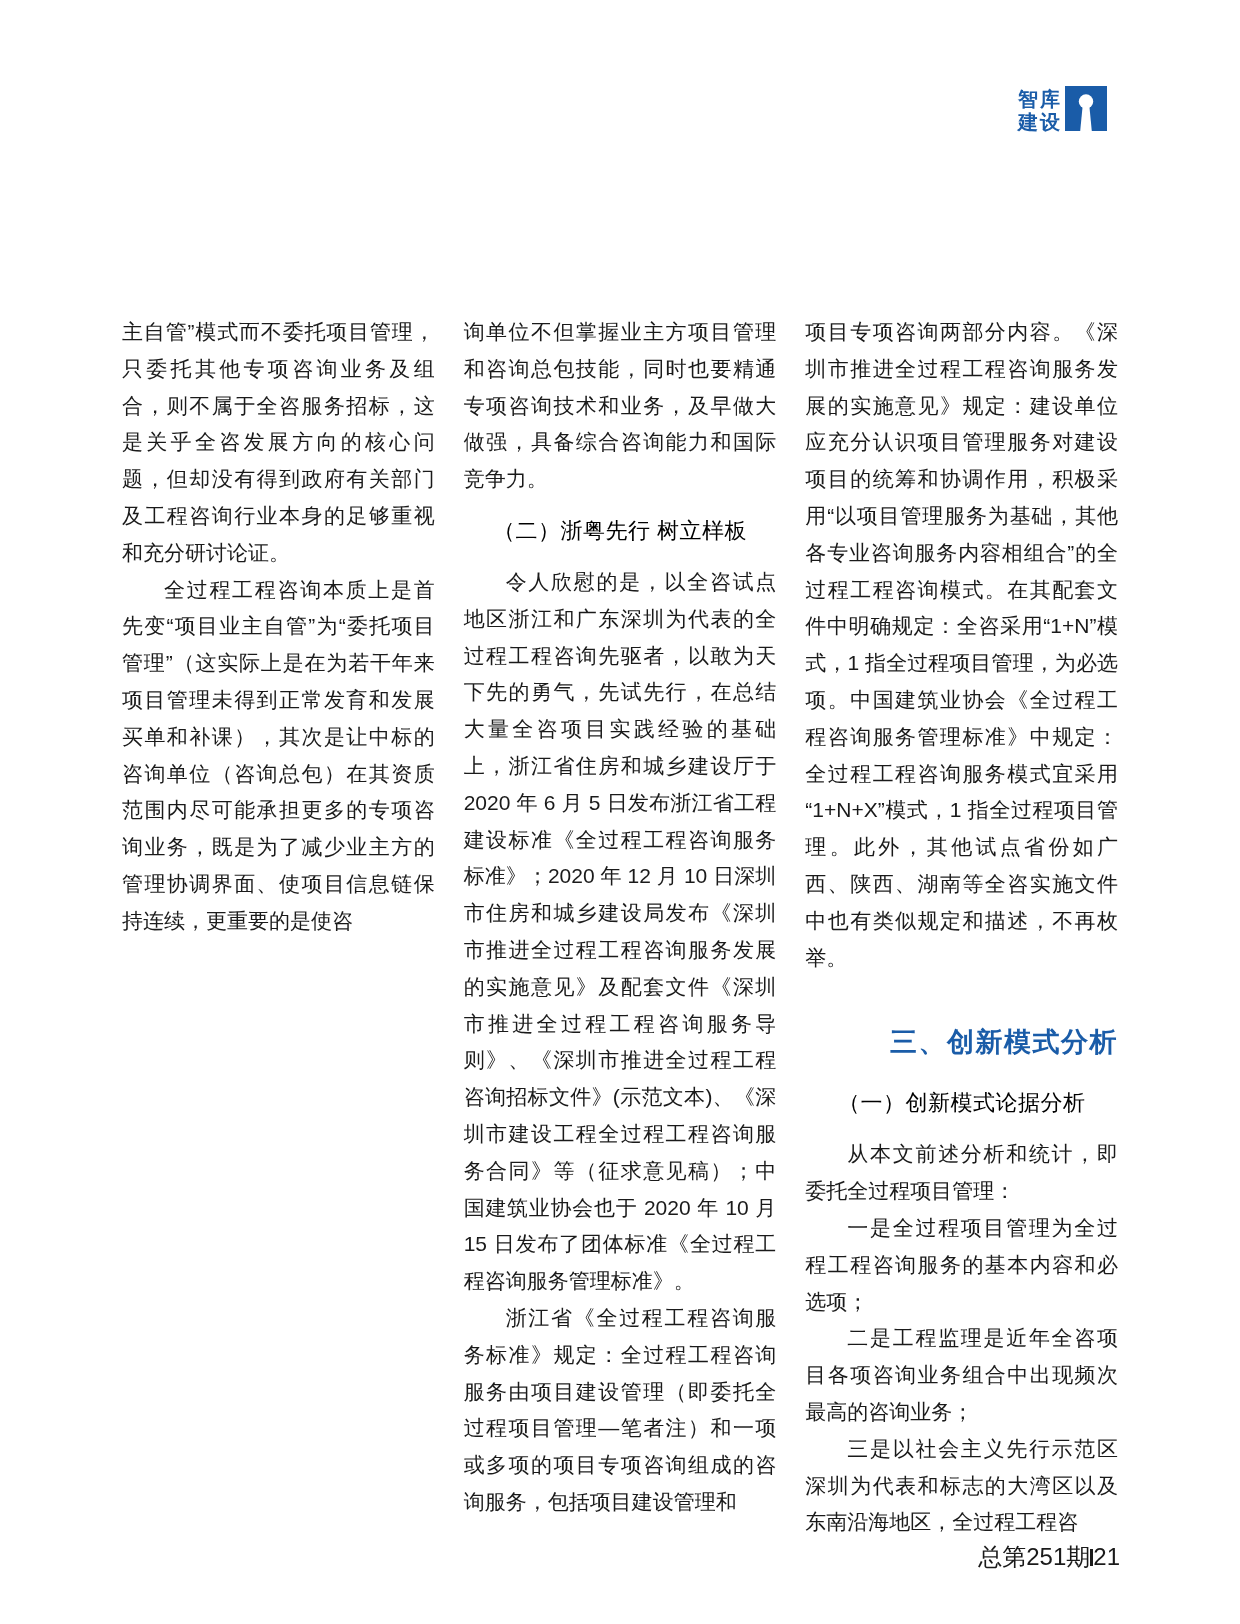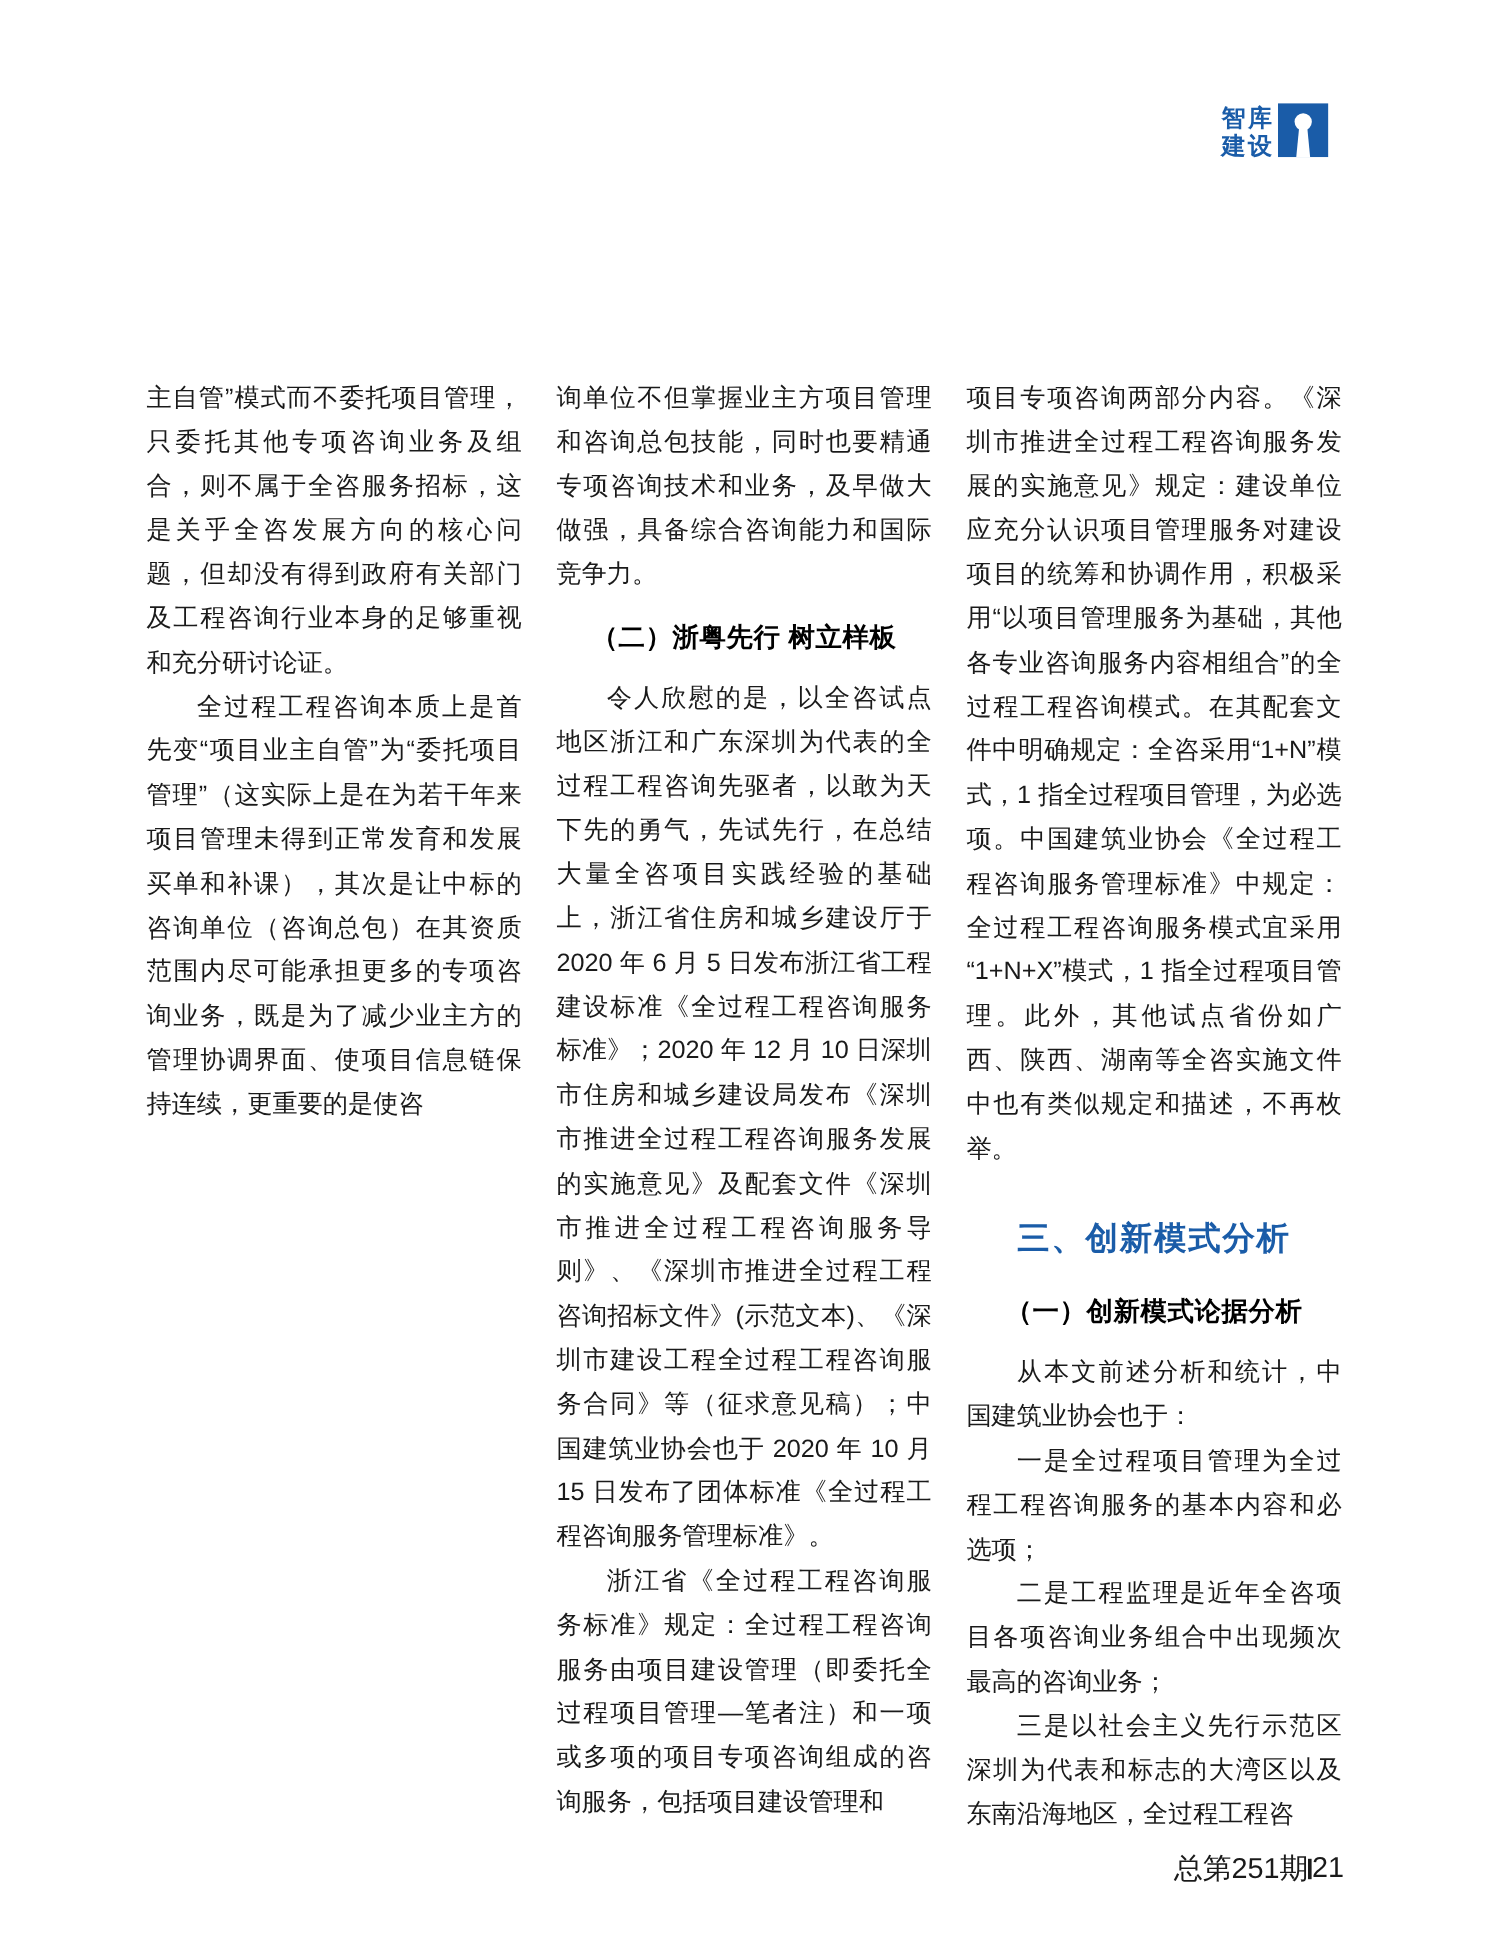--- a/index.html
+++ b/index.html
@@ -30,28 +30,28 @@
     display: flex; gap: 29px;
   }
   .col { flex: 1 1 0; min-width: 0; }
   .para {
     font-size: 21px; line-height: 36.8px;
     text-align: justify; text-justify: inter-ideograph;
     margin: 0; color: var(--ink);
   }
   .para.indent { text-indent: 2em; }
   .subhead {
-    font-size: 22px; font-weight: 700; color: #000;
+    font-size: 22px; font-weight: 400; color: #000;
     text-align: center; margin: 15px 0 15px; line-height: 36px;
     letter-spacing: 0.5px;
   }
   .sechead {
     font-size: 27px; font-weight: 700; color: var(--accent);
-    margin: 38px 0 25px; line-height: 36px; letter-spacing: 1.5px;
-    text-align: center;
+    margin: 48px 0 25px; line-height: 36px; letter-spacing: 1.5px;
+    text-align: right;
   }
 
   
   .page-footer {
     position: absolute; top: 1541px; right: 120px;
     display: flex; align-items: center; 
     font-size: 24px; color: var(--ink);
   }
   .footer-sep { width: 3px; height: 17px; background: #1c1c1c; }
 </style>
@@ -80,21 +80,21 @@
     <div class="col">
       <p class="para">询单位不但掌握业主方项目管理和咨询总包技能，同时也要精通专项咨询技术和业务，及早做大做强，具备综合咨询能力和国际竞争力。</p>
       <h3 class="subhead">（二）浙粤先行 树立样板</h3>
       <p class="para indent">令人欣慰的是，以全咨试点地区浙江和广东深圳为代表的全过程工程咨询先驱者，以敢为天下先的勇气，先试先行，在总结大量全咨项目实践经验的基础上，浙江省住房和城乡建设厅于 2020 年 6 月 5 日发布浙江省工程建设标准《全过程工程咨询服务标准》；2020 年 12 月 10 日深圳市住房和城乡建设局发布《深圳市推进全过程工程咨询服务发展的实施意见》及配套文件《深圳市推进全过程工程咨询服务导则》、《深圳市推进全过程工程咨询招标文件》(示范文本)、《深圳市建设工程全过程工程咨询服务合同》等（征求意见稿）；中国建筑业协会也于 2020 年 10 月 15 日发布了团体标准《全过程工程咨询服务管理标准》。</p>
       <p class="para indent">浙江省《全过程工程咨询服务标准》规定：全过程工程咨询服务由项目建设管理（即委托全过程项目管理—笔者注）和一项或多项的项目专项咨询组成的咨询服务，包括项目建设管理和</p>
     </div>
     <div class="col">
       <p class="para">项目专项咨询两部分内容。《深圳市推进全过程工程咨询服务发展的实施意见》规定：建设单位应充分认识项目管理服务对建设项目的统筹和协调作用，积极采用“以项目管理服务为基础，其他各专业咨询服务内容相组合”的全过程工程咨询模式。在其配套文件中明确规定：全咨采用“1+N”模式，1 指全过程项目管理，为必选项。中国建筑业协会《全过程工程咨询服务管理标准》中规定：全过程工程咨询服务模式宜采用“1+N+X”模式，1 指全过程项目管理。此外，其他试点省份如广西、陕西、湖南等全咨实施文件中也有类似规定和描述，不再枚举。</p>
       <h2 class="sechead">三、创新模式分析</h2>
       <h3 class="subhead">（一）创新模式论据分析</h3>
-      <p class="para indent">从本文前述分析和统计，中国建筑业协会也于：</p>
+      <p class="para indent">从本文前述分析和统计，即委托全过程项目管理：</p>
       <p class="para indent">一是全过程项目管理为全过程工程咨询服务的基本内容和必选项；</p>
       <p class="para indent">二是工程监理是近年全咨项目各项咨询业务组合中出现频次最高的咨询业务；</p>
       <p class="para indent">三是以社会主义先行示范区深圳为代表和标志的大湾区以及东南沿海地区，全过程工程咨</p>
     </div>
   </div>
 
 <div class="page-footer">
   <span>总第251期</span>
   <span class="footer-sep"></span>
   <span>21</span>

